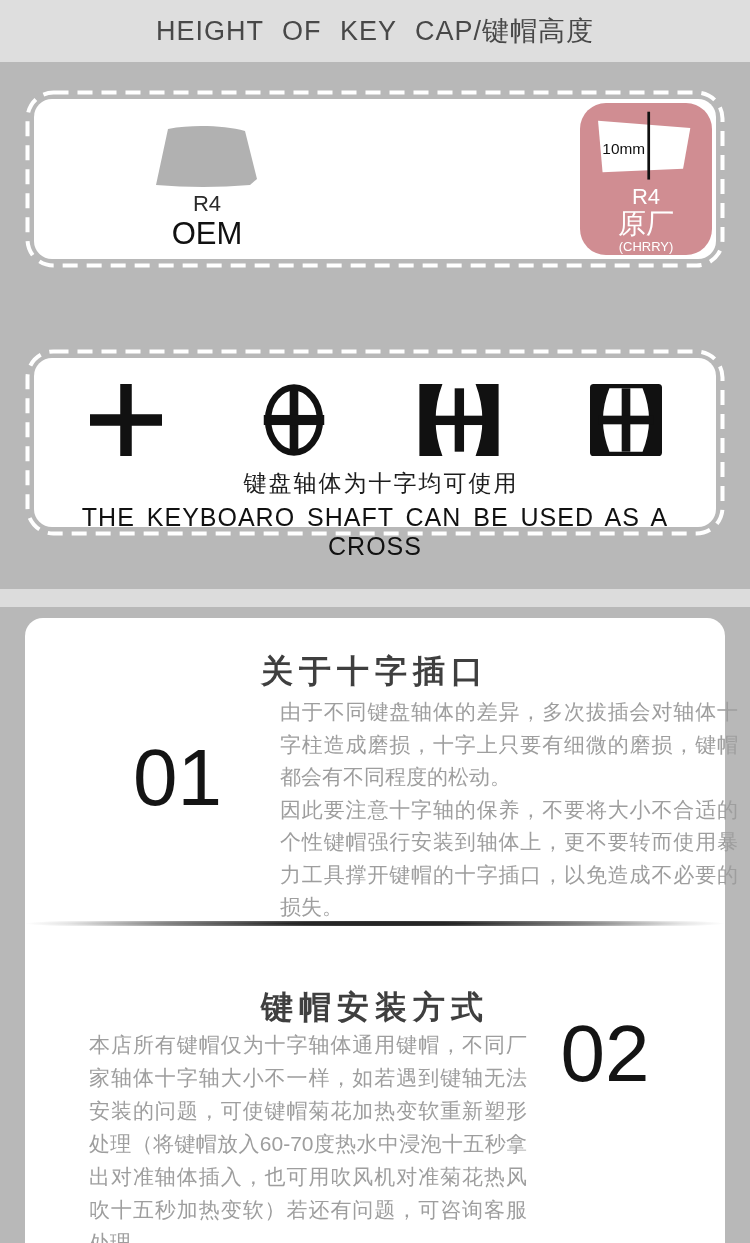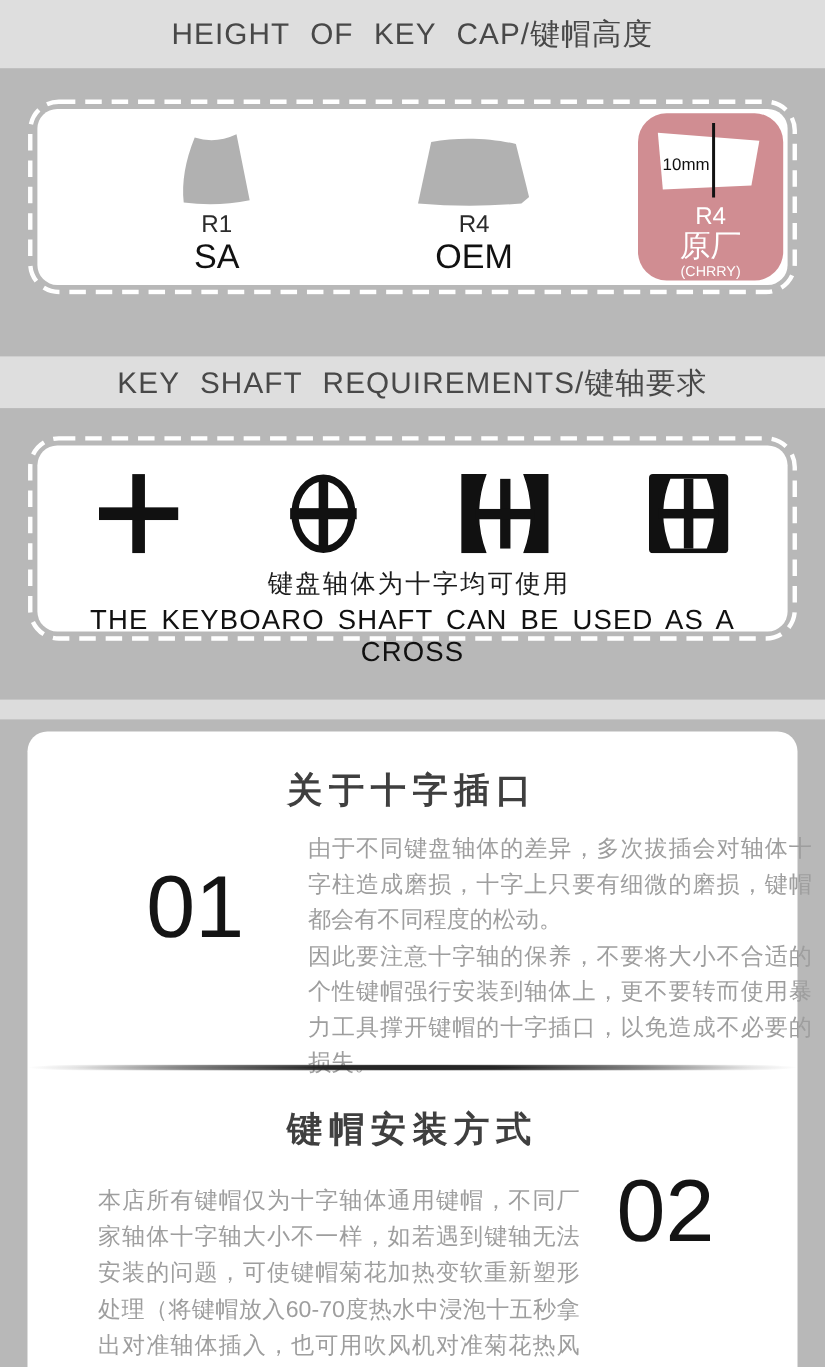--- a/index.html
+++ b/index.html
@@ -48,23 +48,23 @@
   .shaft-caption-en { text-align:center; font-size:25px; color:#111; letter-spacing:1px; word-spacing:4px; margin-top:4px; }
 
   
   .card { position:relative; width:700px; height:631px; margin:11px auto 0; background:#ffffff;
           border-radius:18px 18px 0 0; }
   .sec { position:relative; }
   .sec-1 { height:303px; }
   .sec-2 { height:308px; }
   .sec-title { text-align:center; color:#3f3f3f; font-size:32px; letter-spacing:6px; font-weight:700; }
   .sec-1 .sec-title { padding-top:32px; }
-  .sec-2 .sec-title { padding-top:32px; }
+  .sec-2 .sec-title { padding-top:60px; }
   .big-num { font-size:80px; color:#141414; font-weight:200; line-height:1; }
-  .sec1-body { position:absolute; left:255px; top:91px; width:458px; }
+  .sec1-body { position:absolute; left:255px; top:78px; width:458px; }
   .sec1-num { position:absolute; left:108px; top:120px; width:80px; text-align:center; }
   .sec2-num { position:absolute; right:60px; top:88px; width:120px; text-align:center; }
   .sec2-body { position:absolute; left:64px; top:102px; width:438px; }
   .body-par { font-size:21px; line-height:32.5px; color:#9e9e9e; text-align:justify; }
   .sec2-body .body-par { line-height:33px; }
 
   .divider { position:relative; height:5px; width:100%;
              background:radial-gradient(50% 130% at 50% 50%, #262626 25%, rgba(38,38,38,0.55) 62%, rgba(38,38,38,0.12) 88%, rgba(38,38,38,0) 100%); }
 </style>
 </head>
@@ -77,29 +77,20 @@
   </div>
 
   <div class="zone-1">
     <div class="dashed-box dashed-box-1">
       <svg class="dash-svg" width="700" height="178">
         <rect x="2.5" y="2.5" width="695" height="173" rx="26" fill="none" stroke="#ffffff" stroke-width="4" stroke-dasharray="15 9"></rect>
       </svg>
       <div class="inner-white">
         <div class="keycap-row">
 
-          <div class="keycap-item keycap-item-sa">
-            <div class="cap-holder">
-              <svg width="66" height="70" viewBox="0 0 66 70">
-                <path d="M3,65 Q0,38 13,6 Q32,12 51,3 Q57,33 63,63 Q33,69 3,65 Z" fill="#b1b1b1"></path>
-              </svg>
-            </div>
-            <div class="cap-row-label">R1</div>
-            <div class="cap-profile-label">SA</div>
-          </div>
 
           <div class="keycap-item keycap-item-oem">
             <div class="cap-holder">
               <svg width="104" height="66" viewBox="0 0 104 66">
                 <path d="M1,62 L13,6 C40,1 70,3 90,8 L102,56 L95,62 Q48,66 1,62 Z" fill="#b1b1b1"></path>
               </svg>
             </div>
             <div class="cap-row-label">R4</div>
             <div class="cap-profile-label">OEM</div>
           </div>
@@ -113,23 +104,20 @@
             <div class="cherry-row">R4</div>
             <div class="cherry-profile">原厂</div>
             <div class="cherry-sub">(CHRRY)</div>
           </div>
 
         </div>
       </div>
     </div>
   </div>
 
-  <div class="band band-2">
-    <div class="band-title">KEY SHAFT REQUIREMENTS/键轴要求</div>
-  </div>
 
   <div class="zone-2">
     <div class="dashed-box dashed-box-2">
       <svg class="dash-svg" width="700" height="187">
         <rect x="2.5" y="2.5" width="695" height="182" rx="26" fill="none" stroke="#ffffff" stroke-width="4" stroke-dasharray="15 9"></rect>
       </svg>
       <div class="inner-white">
         <div class="symbols-row">
 
           <svg width="88" height="72" viewBox="0 0 100 100">

